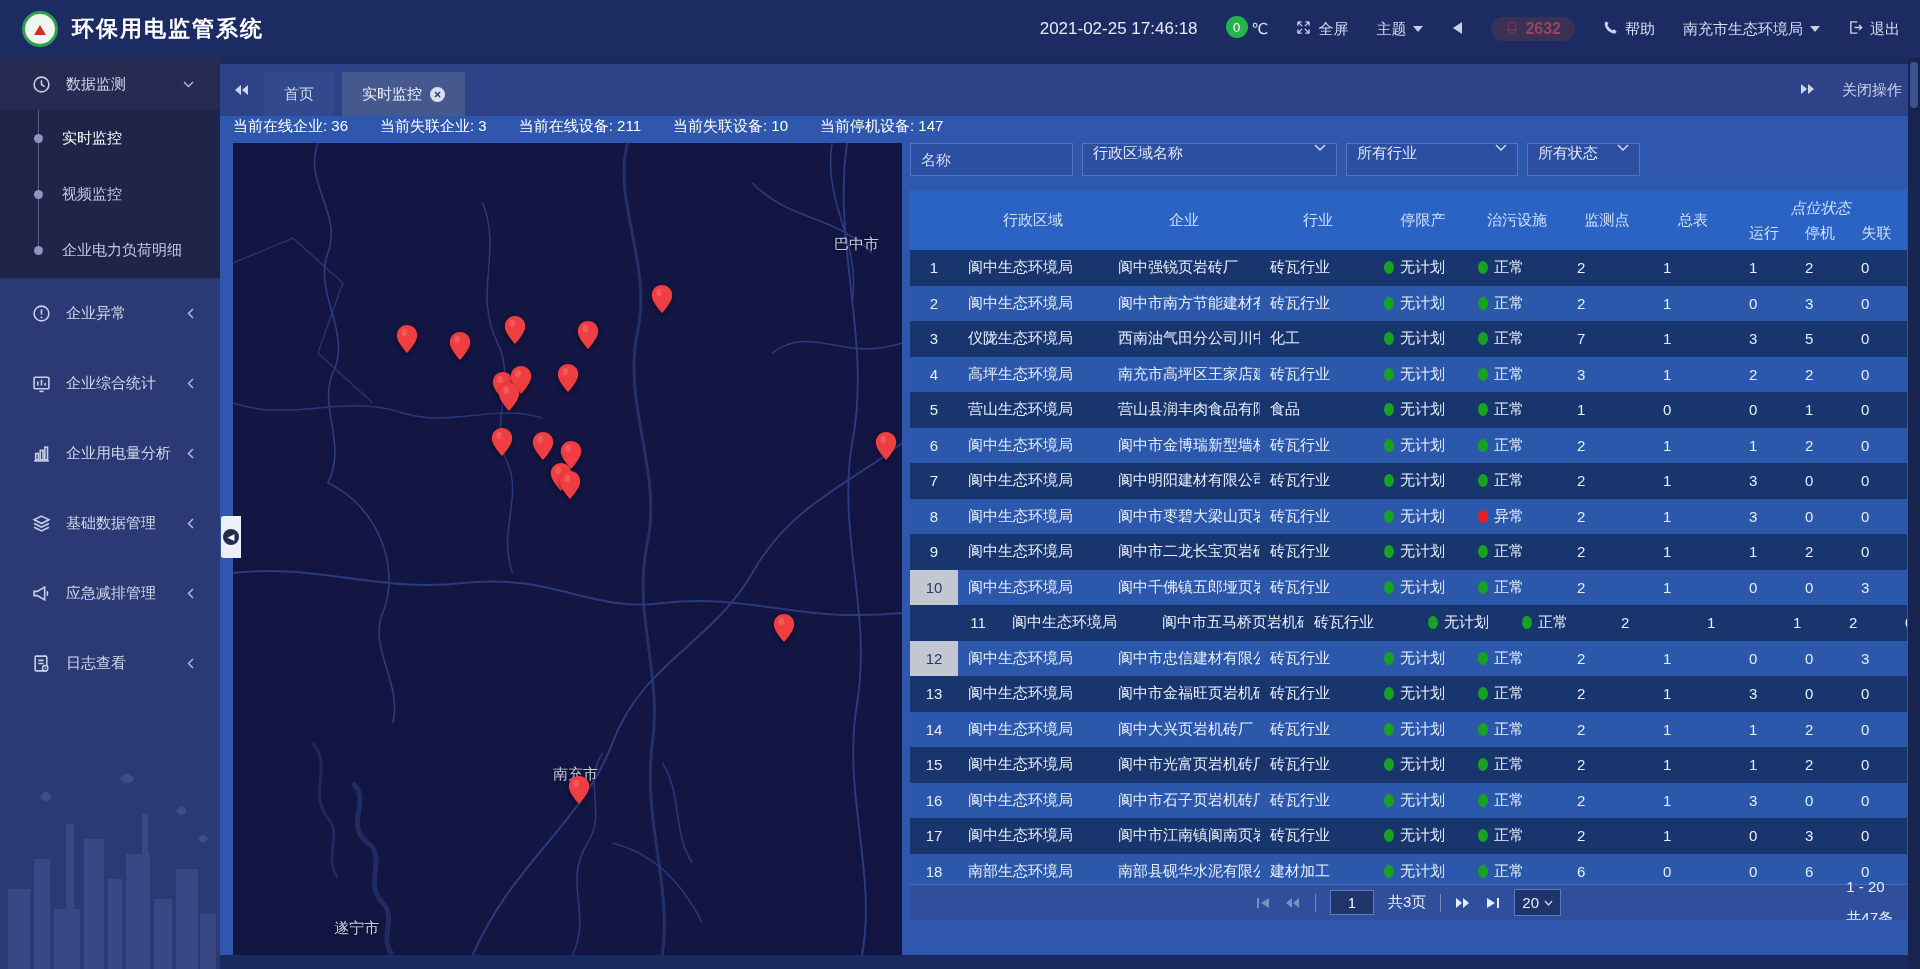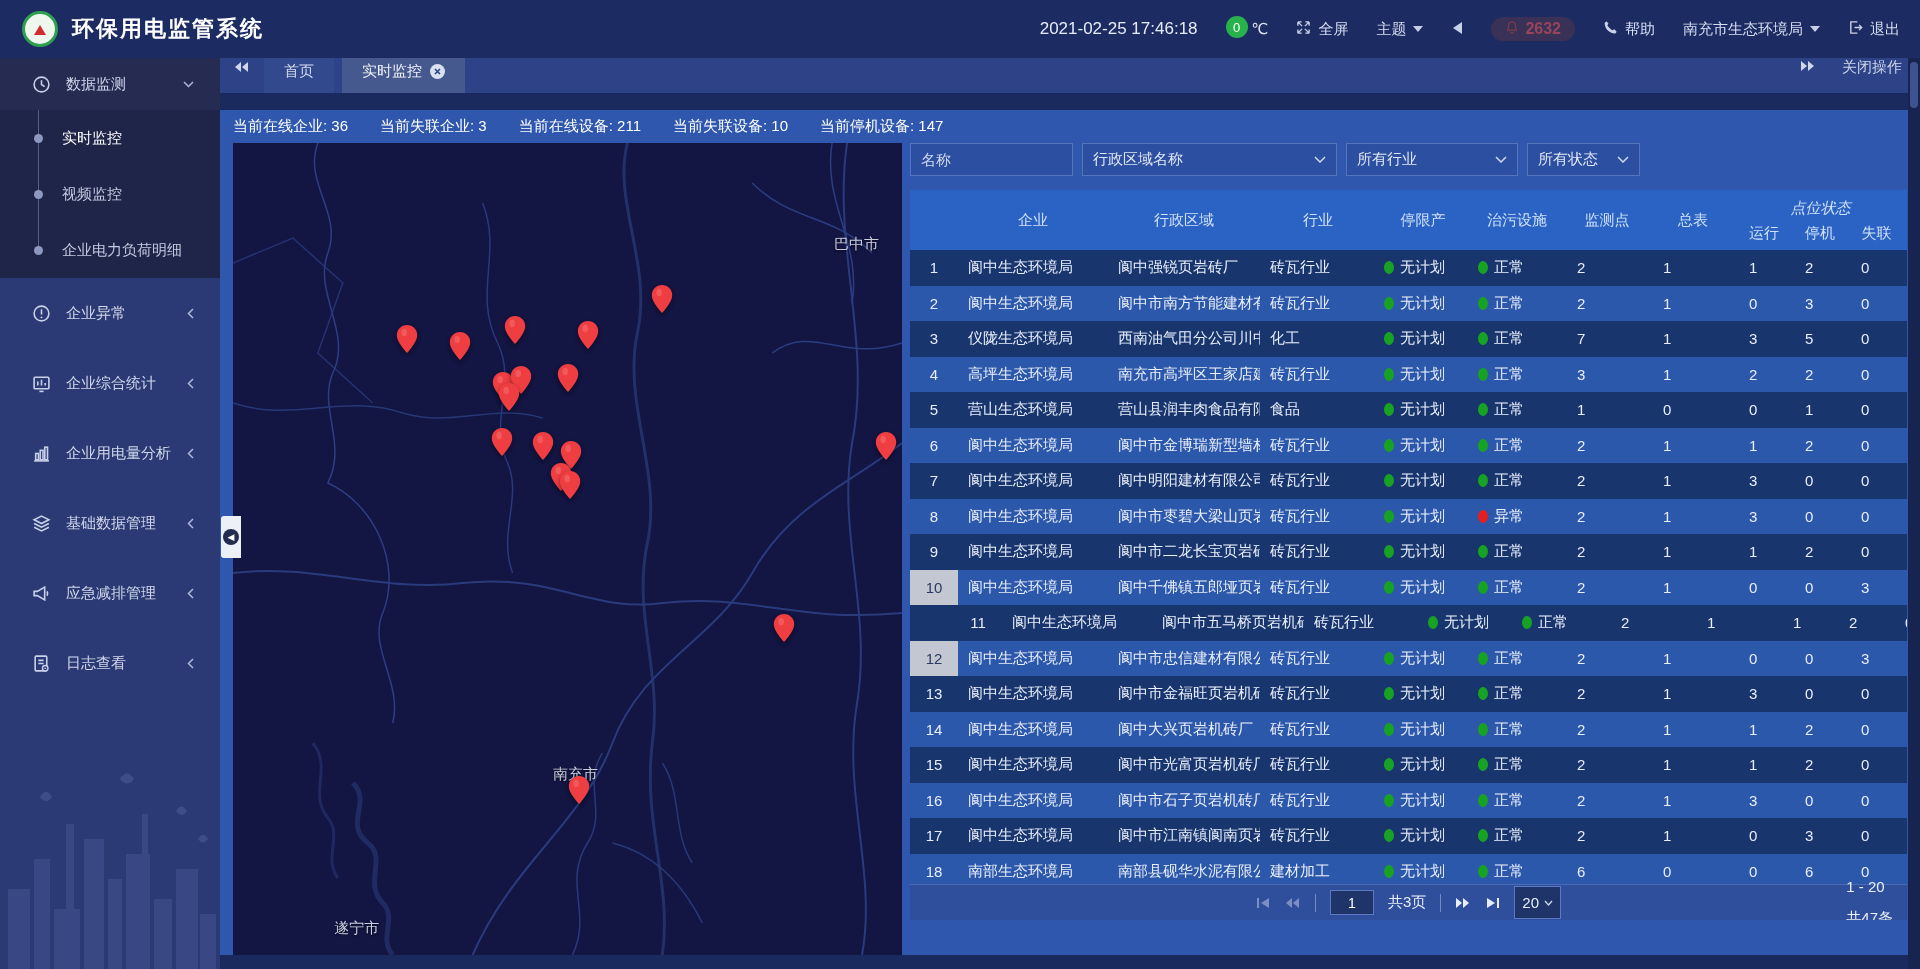--- a/index.html
+++ b/index.html
@@ -40,21 +40,21 @@
   .child-item.active .child-label { color:#ffffff; }
   .skyline { position:absolute; bottom:0; left:0; }
 
   
   .collapse-handle { position:absolute; left:221px; top:516px; width:20px; height:42px; background:#edf0f6;
     border-radius:3px 0 0 3px; z-index:25; display:flex; align-items:center; justify-content:center; cursor:pointer; }
   .collapse-handle .cbtn { width:16px; height:16px; border-radius:50%; background:#232c4e; color:#fff; font-size:9px;
     display:flex; align-items:center; justify-content:center; }
 
   
-  .tabbar { position:absolute; left:220px; top:41px; width:1700px; height:52px; background:#2d4287;
+  .tabbar { position:absolute; left:220px; top:64px; width:1700px; height:52px; background:#2d4287;
     display:flex; align-items:flex-end; z-index:10; }
   .tab-nav { height:100%; display:flex; align-items:center; padding:0 14px; cursor:pointer; }
   .tab-list { display:flex; align-items:flex-end; height:100%; gap:8px; }
   .tab { height:44px; padding:0 20px; display:flex; align-items:center; gap:8px; font-size:15px; color:#d3daee;
     background:#32498e; cursor:pointer; }
   .tab.active { background:#46598e; color:#eef2fb; }
   .tab-close { width:15px; height:15px; border-radius:50%; background:#d9e0f0; color:#2c4287; font-size:9px; font-weight:bold;
     display:flex; align-items:center; justify-content:center; }
   .tab-right { margin-left:auto; display:flex; align-items:center; gap:26px; padding-right:18px; height:100%; }
   .close-ops { color:#ccd5ec; font-size:15px; cursor:pointer; }
@@ -65,21 +65,21 @@
     color:#ffffff; font-size:15px; }
 
   
   .map-panel { position:absolute; left:13px; top:33px; width:669px; height:812px; background:#131542; overflow:hidden; }
   .map-label { position:absolute; color:#c9cfdd; font-size:15px; transform:translate(-50%,-50%); text-shadow:0 1px 2px rgba(0,0,0,.6); }
   .pin { position:absolute; transform:translate(-50%,-100%); filter:drop-shadow(0 2px 2px rgba(0,0,0,.45)); }
 
   
   .right-panel { position:absolute; left:690px; top:33px; width:997px; height:777px; }
   .filter-row { display:flex; gap:9px; height:33px; }
-  .f-box { background:#2d4fa2; border:1px solid rgba(160,185,235,.35); display:flex; align-items:center;
+  .f-box { background:#2d4fa2; border:1px solid rgba(160,185,235,.35); display:flex; 
     padding:0 10px; color:#dfe7f6; font-size:15px; }
   .f-input { width:163px; }
   .f-input input { background:transparent; border:none; outline:none; color:#dfe7f6; font-size:15px; width:100%;
     font-family:"Liberation Sans","DejaVu Sans",sans-serif; }
   .f-input input::placeholder { color:#cfd9ee; opacity:1; }
   .f-select { justify-content:space-between; cursor:pointer; }
 
   .table-wrap { position:absolute; left:0; top:47px; right:0; bottom:0; overflow:hidden; }
   .tgrid { display:grid; grid-template-columns:48px 150px 152px 116px 94px 94px 86px 86px 56px 56px 57px; }
   .thead { background:#2a63c4; color:#cfe0fa; font-size:15px; height:60px;
@@ -98,21 +98,21 @@
   .dot { width:10px; height:13px; border-radius:50%; display:inline-block; }
   .c-val { padding-left:13px; }
 
   .pagination { position:absolute; left:0; bottom:0; right:0; height:36px; background:#2f4f9c;
     border-top:1px solid rgba(130,160,220,.35); display:flex; align-items:center; color:#e8eefb; font-size:15px; }
   .pg-center { position:absolute; left:0; right:0; display:flex; align-items:center; justify-content:center; gap:14px; }
   .pg-ico { display:flex; cursor:pointer; }
   .pg-div { width:1px; height:18px; background:rgba(255,255,255,.35); }
   .pg-input { width:44px; height:25px; background:#1f3569; border:1px solid #5b79c4; color:#fff; text-align:center;
     font-size:14px; font-family:"Liberation Sans","DejaVu Sans",sans-serif; }
-  .pg-size { height:33px; background:#1f3569; border:1px solid #5b79c4; display:flex; align-items:center; gap:5px;
+  .pg-size { height:27px; background:#1f3569; border:1px solid #5b79c4; display:flex; align-items:center; gap:5px;
     padding:0 7px; cursor:pointer; }
   .pg-right { position:absolute; right:14px; display:flex; gap:14px;flex-direction:column; }
 
   .scroll-strip { position:absolute; right:0; top:58px; width:12px; height:911px; background:#16244f; z-index:40; }
   .scroll-thumb { position:absolute; left:2px; top:4px; width:8px; height:46px; border-radius:4px; background:#3e5290; }
 </style>
 </head>
 <body>
 
 <div class="topbar">
@@ -476,22 +476,22 @@
         <span>所有状态</span>
         <svg width="12" height="7" viewBox="0 0 12 7">
             <path d="M1,1 L6,6 L11,1" stroke="#cfd9ee" stroke-width="1.5" fill="none"></path>
           </svg>
       </div>
     </div>
 
     <div class="table-wrap">
       <div class="tgrid thead" style="display:grid">
         <span class="th"></span>
+        <span class="th">行政区域</span>
         <span class="th">企业</span>
-        <span class="th">行政区域</span>
         <span class="th">行业</span>
         <span class="th">停限产</span>
         <span class="th">治污设施</span>
         <span class="th">监测点</span>
         <span class="th">总表</span>
         <span class="th-group">点位状态</span>
         <span class="th-sub" style="grid-column:9">运行</span>
         <span class="th-sub" style="grid-column:10">停机</span>
         <span class="th-sub" style="grid-column:11">失联</span>
       </div>

